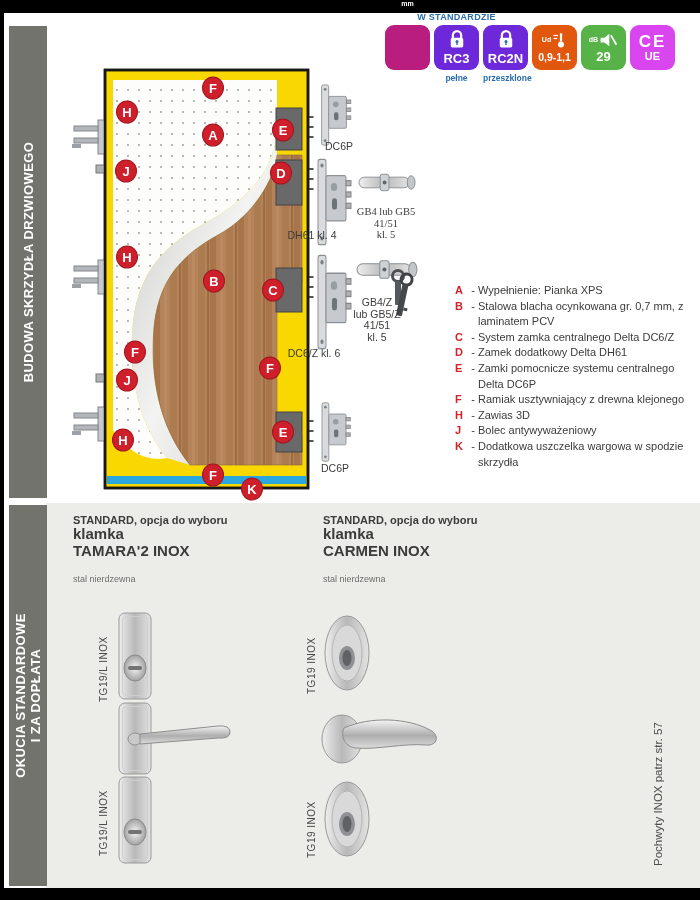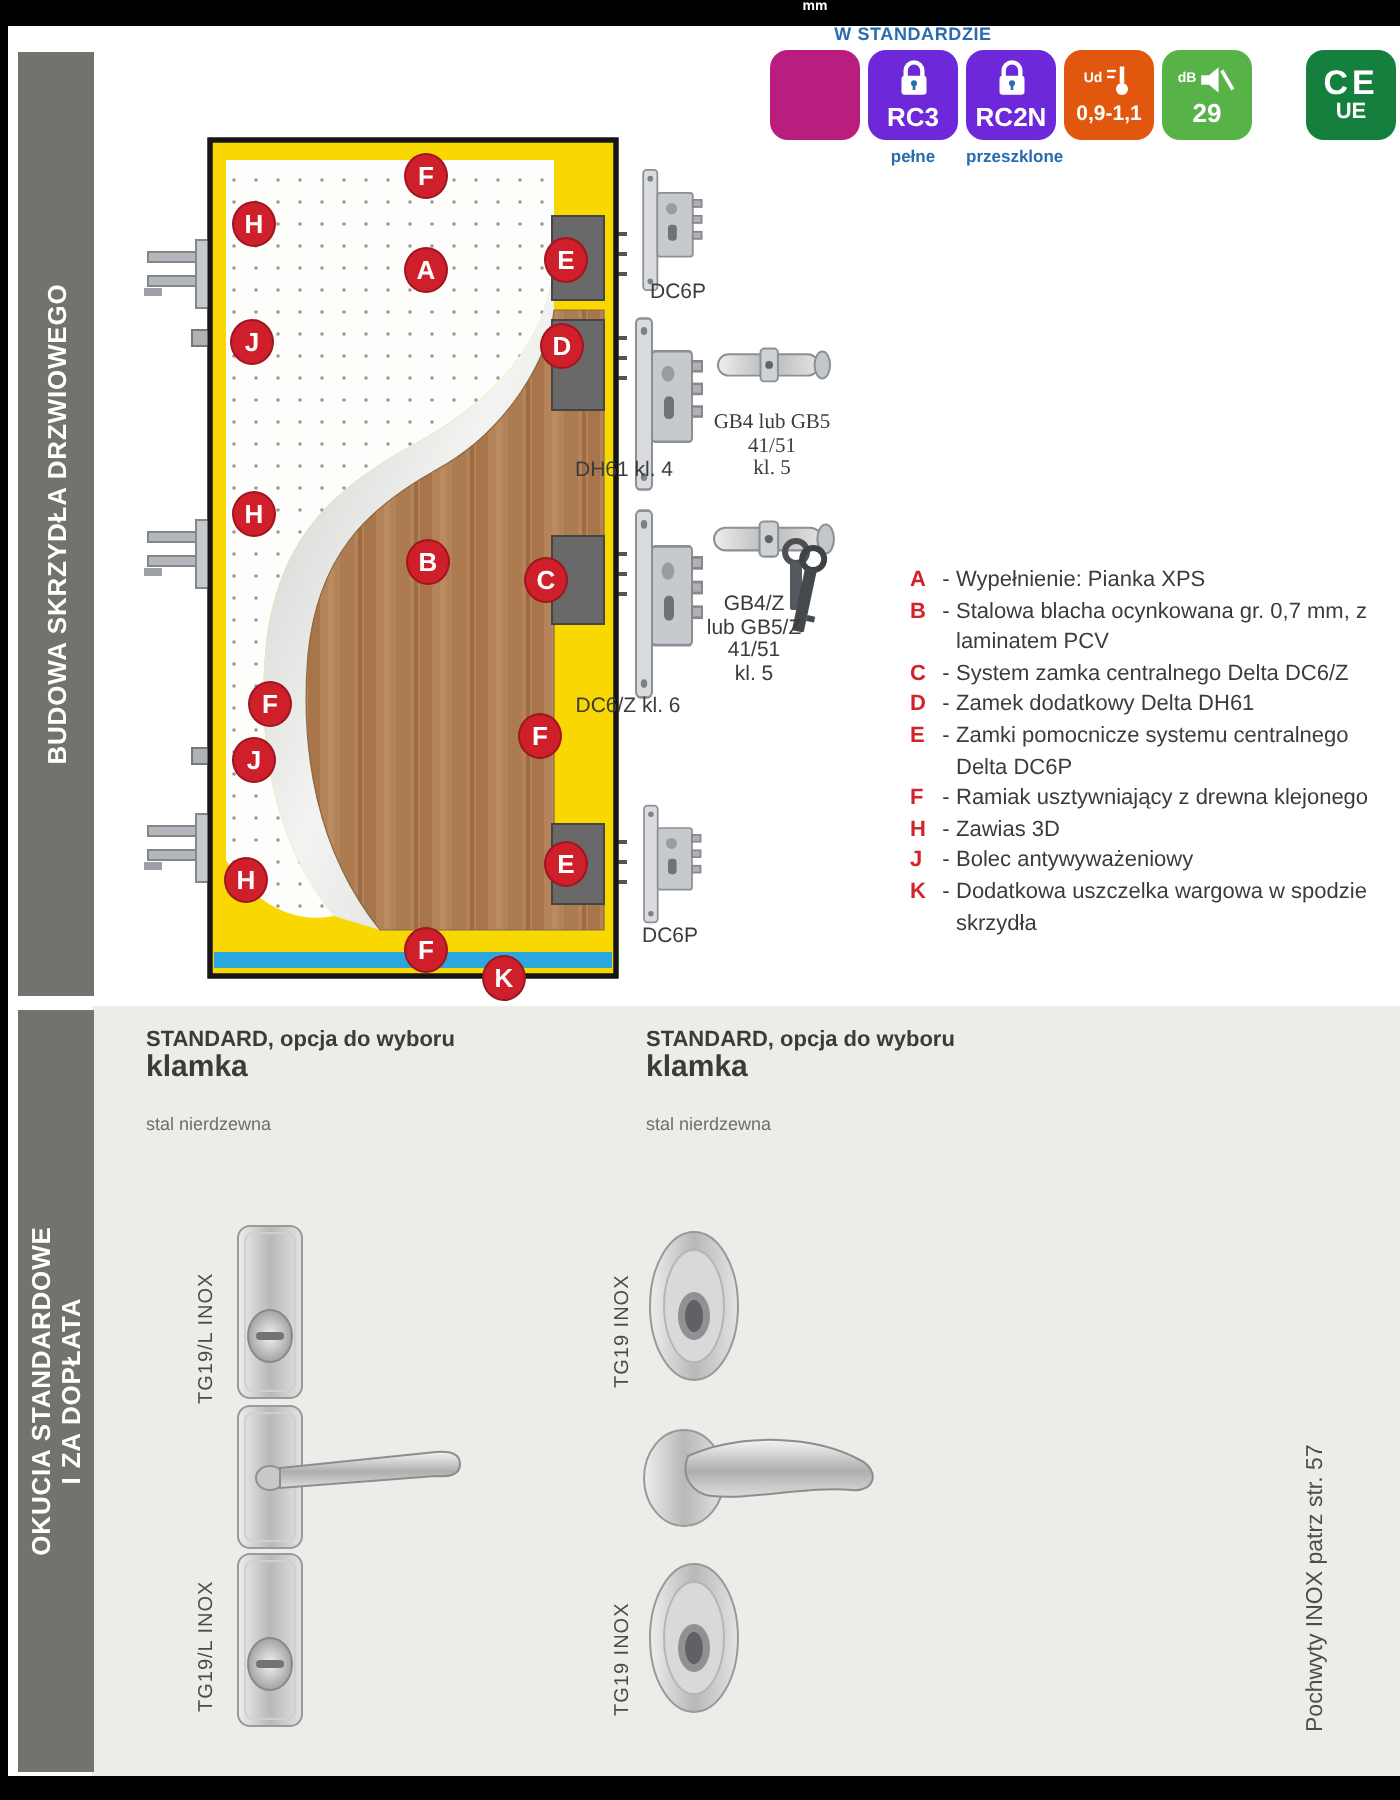--- a/index.html
+++ b/index.html
@@ -14,21 +14,21 @@
   .sidebar .lines{line-height:15px;}
   .tag{font-size:10px;color:#4a4a4a;letter-spacing:.5px;justify-content:flex-start;}
   .note{font-size:11.5px;color:#4d4d4d;justify-content:flex-start;}
   
   .stdhdr{position:absolute;left:385px;top:12px;width:143px;text-align:center;
           color:#2A6CAE;font-size:9px;font-weight:bold;letter-spacing:.3px;}
   .badges{position:absolute;left:385px;top:25px;display:flex;gap:4px;}
   .badge{width:45px;height:45px;border-radius:9px;display:flex;flex-direction:column;
          align-items:center;justify-content:center;color:#fff;box-sizing:border-box;padding:2px 1px;}
   .b-pink{background:#B91D7E;gap:36px;}.b-blue{background:#6d28d9;}.b-orange{background:#E1570E;}
-  .b-green{background:#57B348;}.b-black{background:#15803d;margin-left:23px;}
+  .b-green{background:#57B348;}.b-black{background:#d946ef;}
   .btop{font-size:7px;font-weight:bold;line-height:8px;}
   .btoprow{display:flex;align-items:center;gap:1px;font-size:7px;font-weight:bold;line-height:9px;}
   .bval{font-size:13px;font-weight:bold;line-height:15px;margin-top:1px;}
   .bval.small{font-size:10.5px;}
   .bce{font-size:17px;font-weight:bold;letter-spacing:2px;line-height:17px;}
   .bue{font-size:11px;font-weight:bold;line-height:13px;}
   .bsub{position:absolute;top:73px;width:45px;text-align:center;
         color:#2A6CAE;font-size:8.5px;font-weight:bold;}
   
   .mk{position:absolute;width:22px;height:23px;border-radius:50%;background:#CF1F2B;
@@ -352,25 +352,27 @@
     <div class="li">
         <span class="ll">K</span>
         <span class="ld">-</span>
         <span class="lt">Dodatkowa uszczelka wargowa w spodzie skrzydła</span>
       </div>
   </div>
 
   <div class="hcol" style="left:73px;top:514px;">
     <div class="hdr">STANDARD, opcja do wyboru</div>
     <div class="nm">klamka</div>
+    <div class="nm">TAMARA'2 INOX</div>
     <div class="mat">stal nierdzewna</div>
   </div>
   <div class="hcol" style="left:323px;top:514px;">
     <div class="hdr">STANDARD, opcja do wyboru</div>
     <div class="nm">klamka</div>
+    <div class="nm">CARMEN INOX</div>
     <div class="mat">stal nierdzewna</div>
   </div>
 
   <svg class="abs" style="left:118px;top:612px;" width="34" height="88" viewBox="0 0 34 88">
     <rect x="1" y="1" width="32" height="86" rx="6" fill="url(#plateGrad)" stroke="#9a9a9a"></rect>
     <rect x="4.5" y="4.5" width="25" height="79" rx="4" fill="none" stroke="#cfcfcf"></rect>
     <ellipse cx="17" cy="56" rx="11" ry="13" fill="url(#knobGrad)" stroke="#8a8a8a"></ellipse>
     <rect x="10" y="54" width="14" height="4" rx="2" fill="#737373"></rect>
   </svg>
   <svg class="abs" style="left:118px;top:702px;" width="120" height="74" viewBox="0 0 120 74">

